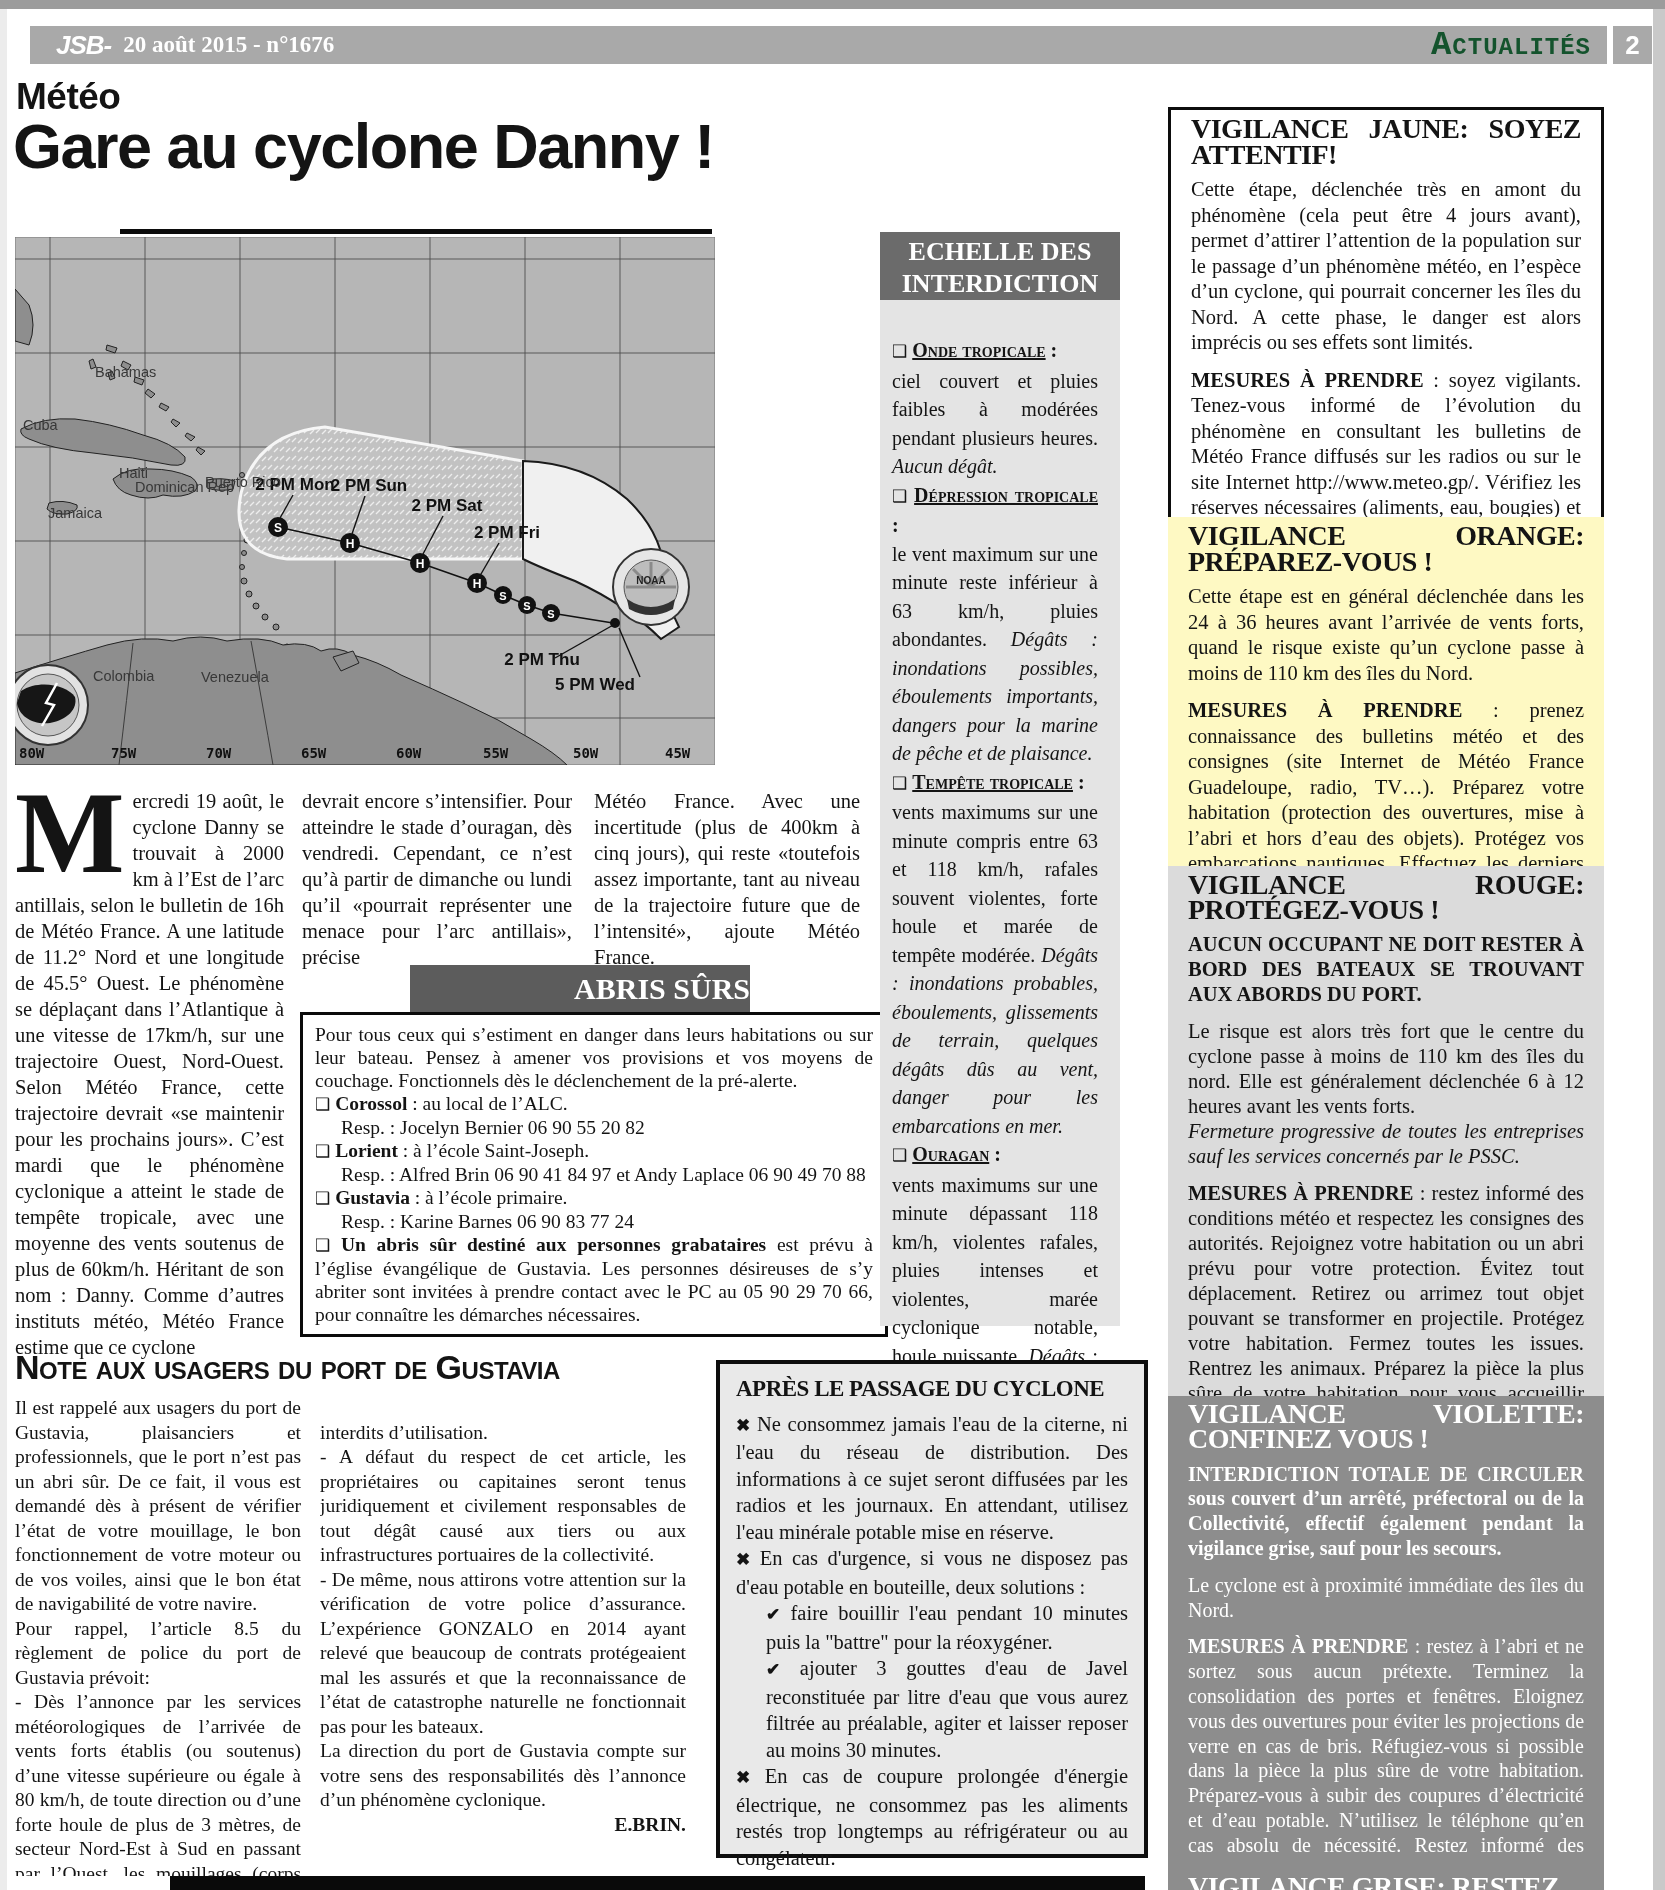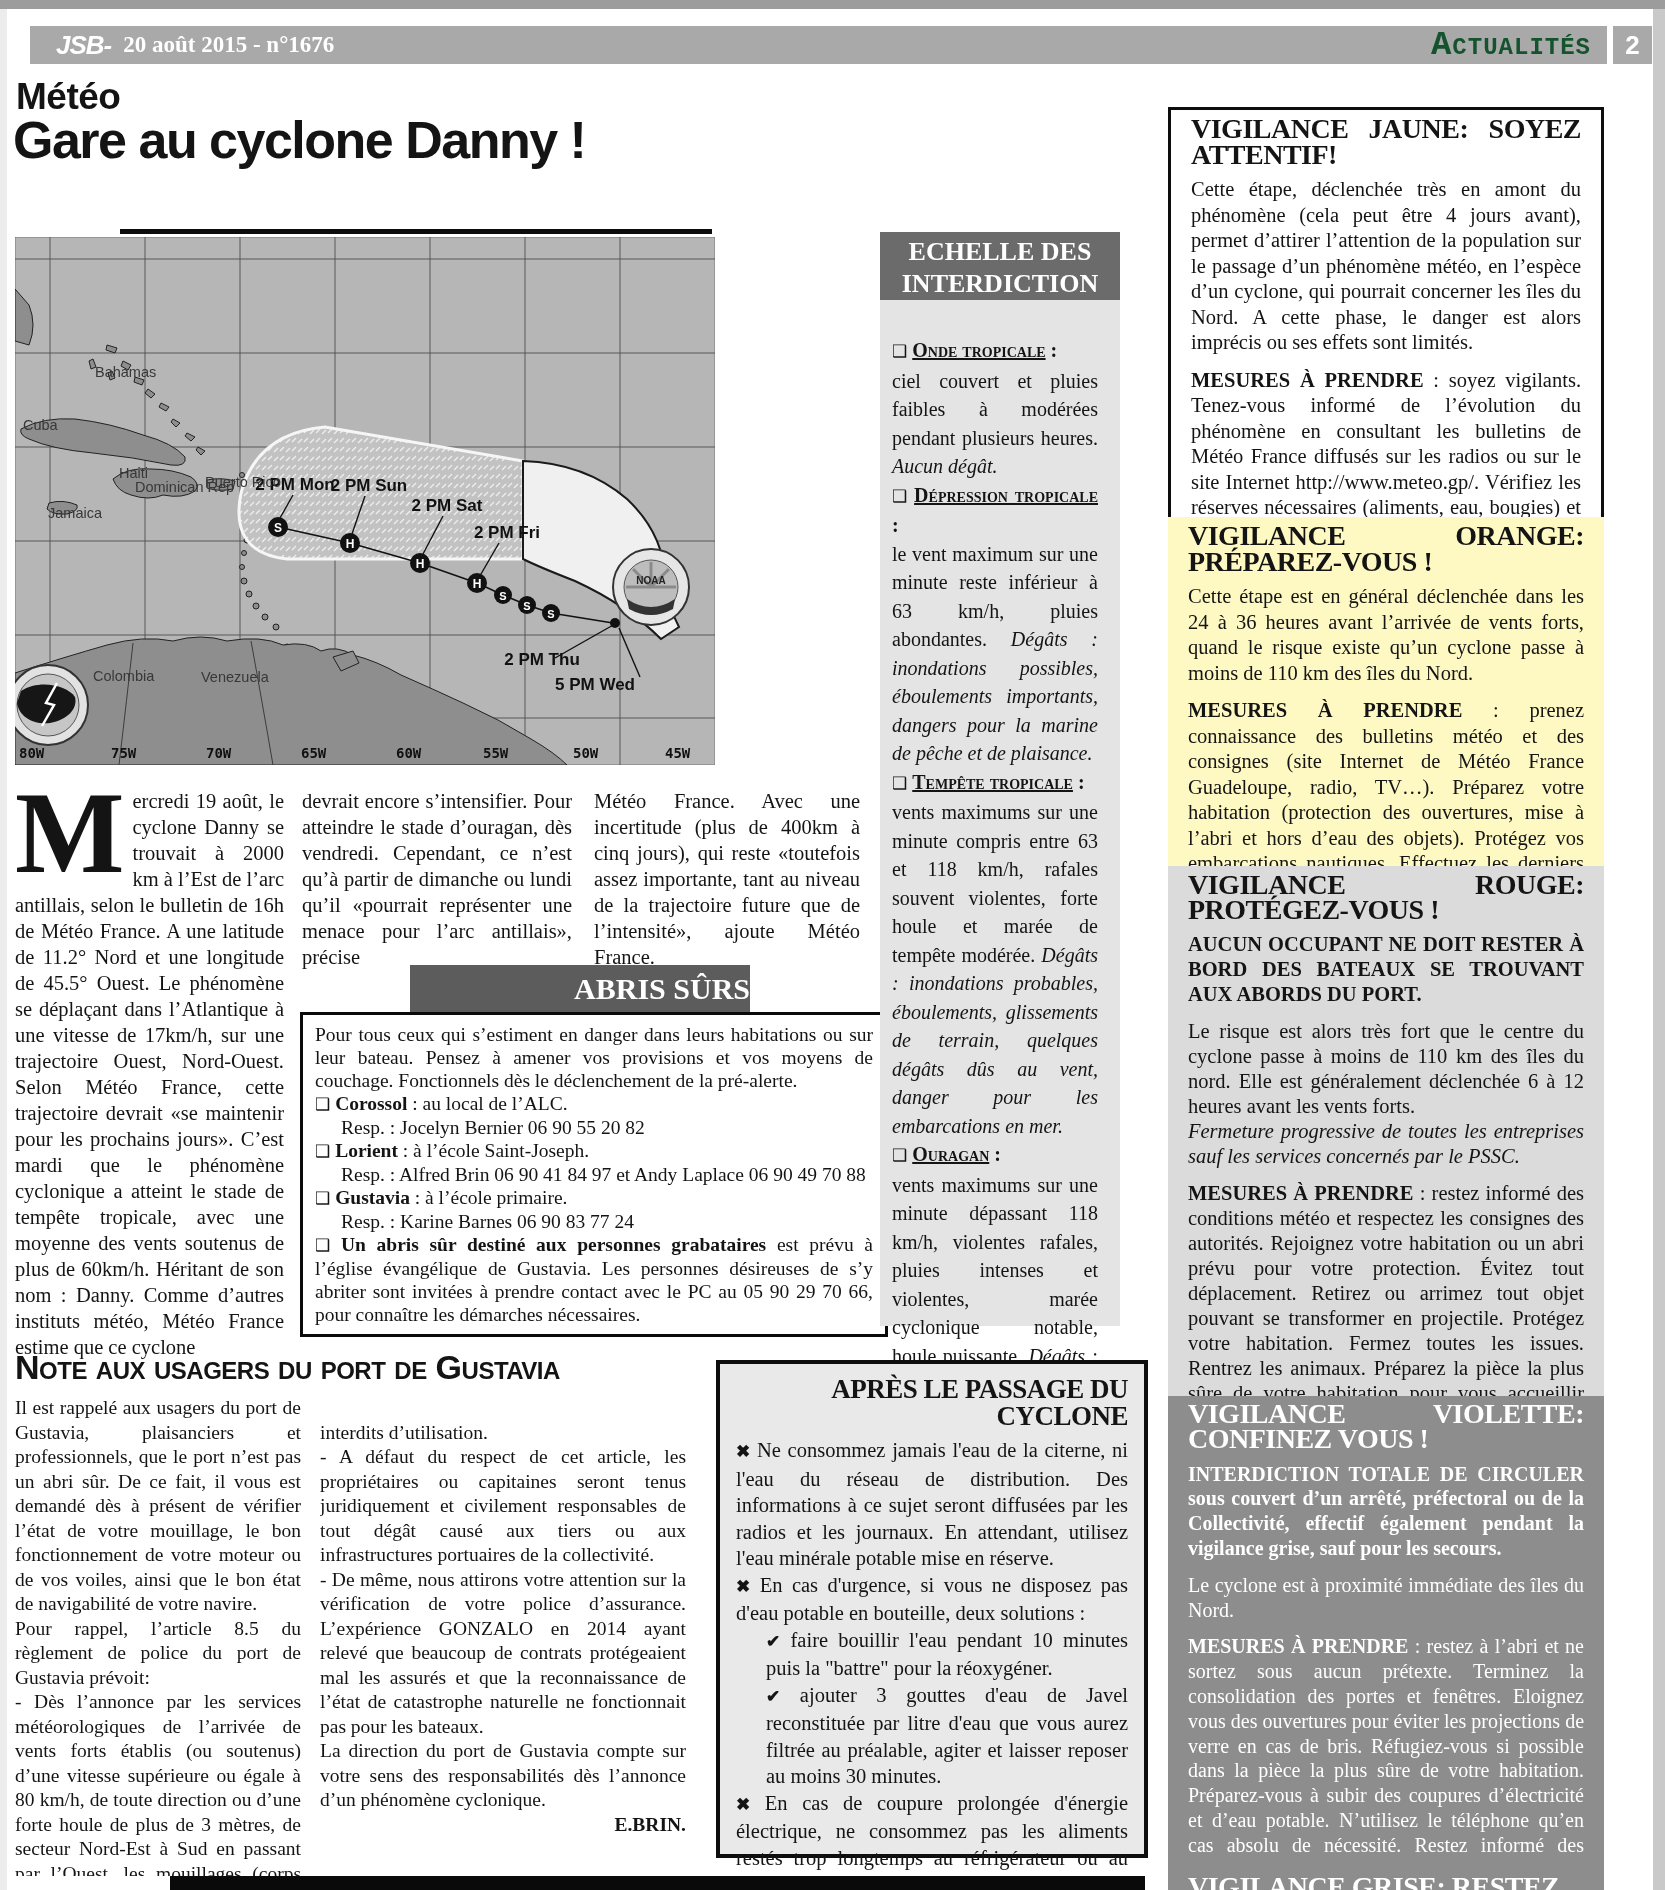--- a/index.html
+++ b/index.html
@@ -12,21 +12,21 @@
   .edge-left{left:0;top:9px;width:7px;height:1881px;background:#ececec;}
   .edge-right{left:1653px;top:9px;width:12px;height:1881px;background:#c9c9c9;}
   .masthead{left:30px;top:26px;width:1577px;height:38px;background:#a9a9a9;display:flex;align-items:center;}
   .masthead .jsb{font-family:"Liberation Sans",sans-serif;font-style:italic;font-weight:bold;font-size:26px;color:#fff;margin-left:26px;letter-spacing:-1px;}
   .masthead .date{font-weight:bold;font-size:23px;color:#fff;margin-left:12px;}
   .masthead .section{margin-left:auto;margin-right:16px;font-family:Liberation Mono, monospace;
       font-weight:bold;font-variant:small-caps;font-size:34px;color:#14532d;letter-spacing:1px;}
   .pagecell{left:1613px;top:26px;width:39px;height:38px;background:#a9a9a9;display:flex;align-items:center;justify-content:center;
       color:#fff;font-weight:bold;font-size:26px;font-family:"Liberation Sans",sans-serif;}
   .kicker{left:16px;top:76px;font-weight:bold;font-size:37px;letter-spacing:-0.5px;}
-  .headline{left:13px;top:110px;font-weight:bold;font-size:52px;letter-spacing:-1.5px;}
+  .headline{left:13px;top:110px;font-weight:bold;font-size:63px;letter-spacing:-1.5px;}
   .headline-rule{left:120px;top:229px;width:592px;height:5px;background:#0c0c0c;}
   .mapbox{left:15px;top:237px;width:700px;height:528px;}
   
   .bodytext{font-size:20.5px;line-height:26px;}
   .col1{left:15px;top:788px;width:269px;}
   .col2{left:302px;top:788px;width:270px;}
   .col3{left:594px;top:788px;width:266px;}
   .dropcap{float:left;font-weight:bold;font-size:116px;line-height:78px;margin:6px 8px 0 0;}
   
   .abris-bar{left:410px;top:965px;width:340px;height:47px;background:#5c5c5c;color:#fff;
@@ -45,21 +45,21 @@
   
   .note-title{left:15px;top:1348px;font-family:"Liberation Sans",sans-serif;font-weight:bold;
       font-variant:small-caps;font-size:34px;letter-spacing:-0.5px;}
   .notecol{font-size:19.5px;line-height:24.5px;white-space:pre-line;}
   .note1{left:15px;top:1396px;width:286px;height:480px;overflow:hidden;}
   .note2{left:320px;top:1396px;width:366px;height:480px;overflow:hidden;}
   .sig{font-weight:bold;float:right;}
   
   .apres{left:716px;top:1360px;width:432px;height:498px;background:#e9e9e9;border:4px solid #0d0d0d;
       box-sizing:border-box;padding:10px 16px;font-size:20.5px;line-height:26.5px;}
-  .apres h3{margin:2px 0 8px 0;text-align:right;font-size:27px;letter-spacing:-0.5px;}
+  .apres h3{margin:2px 0 8px 0;text-align:left;font-size:23px;letter-spacing:-0.5px;}
   .apres .item{padding-left:0;margin:0;}
   .apres .chk{padding-left:30px;}
   
   .vig{left:1168px;width:436px;box-sizing:border-box;padding:4px 20px;font-size:20.5px;line-height:25.5px;}
   .vig h2{margin:2px 0 10px 0;font-size:28px;letter-spacing:-0.5px;}
   .vig p{margin:0 0 12px 0;}
   .vig p:last-child{margin-bottom:2px;}
   .lead{font-weight:bold;}
   .vjaune{top:107px;background:#fff;border:3px solid #0d0d0d;}
   .vorange{top:517px;background:#fef9c3;}

